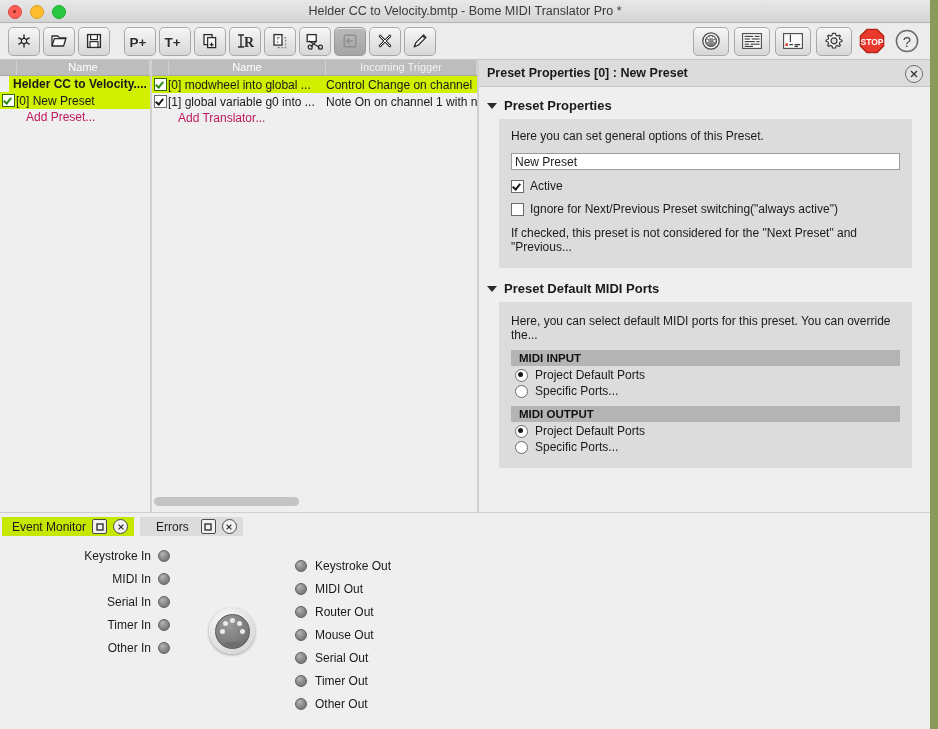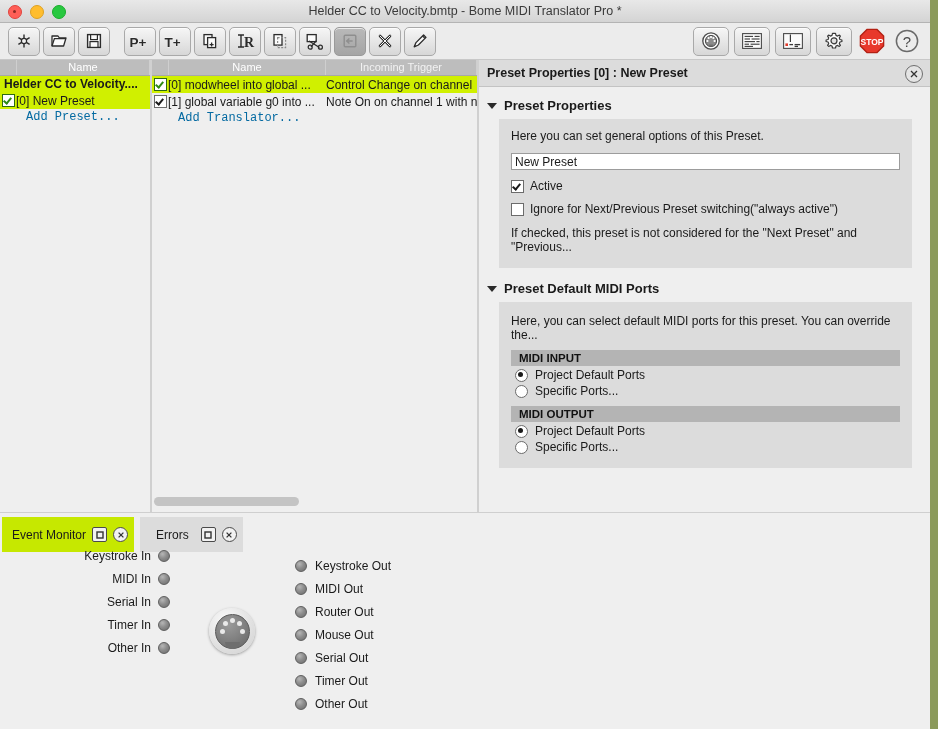--- a/index.html
+++ b/index.html
@@ -62,25 +62,25 @@
   .colhdr .cell{
     font-size:11px;color:#ffffff;text-align:center;line-height:15px;
     border-right:1px solid #cfcfcf;overflow:hidden;white-space:nowrap;
     font-weight:normal;
   }
   .colhdr .cell.dark{color:#f2f2f2;}
 
   .rows{position:relative;}
   .row{display:flex;align-items:center;height:17px;font-size:12px;white-space:nowrap;overflow:hidden;}
   .row.hl{background:#d0f000;}
-  .row.projrow{background:#d0f000;font-weight:bold;height:16px;}
+  .row.projrow{background:#d0f000;font-weight:bold;height:16px;margin-left:9px;}
   .row .ck{width:16px;display:flex;align-items:center;justify-content:center;flex:0 0 16px;}
   .row .txt{overflow:hidden;text-overflow:clip;white-space:nowrap;}
   .row .c2{padding-left:2px;}
-  .addrow{height:17px;font-size:12px;padding-left:26px;line-height:17px;color:#0369a1;font-family:Liberation Mono, monospace;}
+  .addrow{height:17px;font-size:12px;padding-left:26px;line-height:17px;color:#be185d;}
 
   .cbox{width:11px;height:11px;border:1px solid #6b6b6b;background:#fff;display:inline-block;position:relative;}
   .cbox.checked:after{
     content:"";position:absolute;left:2px;top:1px;width:3px;height:6px;
     border:solid #1a1a1a;border-width:0 2px 2px 0;transform:rotate(40deg);
   }
   .cbox.greenck{border-color:#2e6b12;background:#fff;}
   .cbox.greenck:after{border-color:#2e8b12;}
 
   
@@ -117,21 +117,21 @@
   .radio{
     width:11px;height:11px;border-radius:50%;border:1px solid #6b6b6b;background:#fff;
     display:inline-block;position:relative;flex:0 0 11px;
   }
   .radio.on:after{content:"";position:absolute;left:2px;top:2px;width:5px;height:5px;border-radius:50%;background:#1a1a1a;}
 
   
   .bottom{position:relative;height:219px;background:#efefef;border-top:1px solid #cfcfcf;}
   .tabbar{display:flex;height:20px;padding-left:2px;padding-top:4px;gap:6px;}
   .tab{
-    display:flex;align-items:center;gap:6px;height:35px;padding:0 6px 0 10px;
+    display:flex;align-items:center;gap:6px;height:19px;padding:0 6px 0 10px;
     font-size:12px;background:#dcdcdc;
   }
   .tab.active{background:#c6e800;font-weight:normal;}
   .tab .lbl{color:#1a1a1a;}
   .minibtn{width:13px;height:13px;border:1px solid #4a4a4a;background:#f2f2f2;
     display:flex;align-items:center;justify-content:center;border-radius:2px;}
   .minibtn.round{border-radius:50%;}
 
   .monitor{position:relative;height:195px;}
   .col-in{position:absolute;left:0;top:7px;width:170px;}

